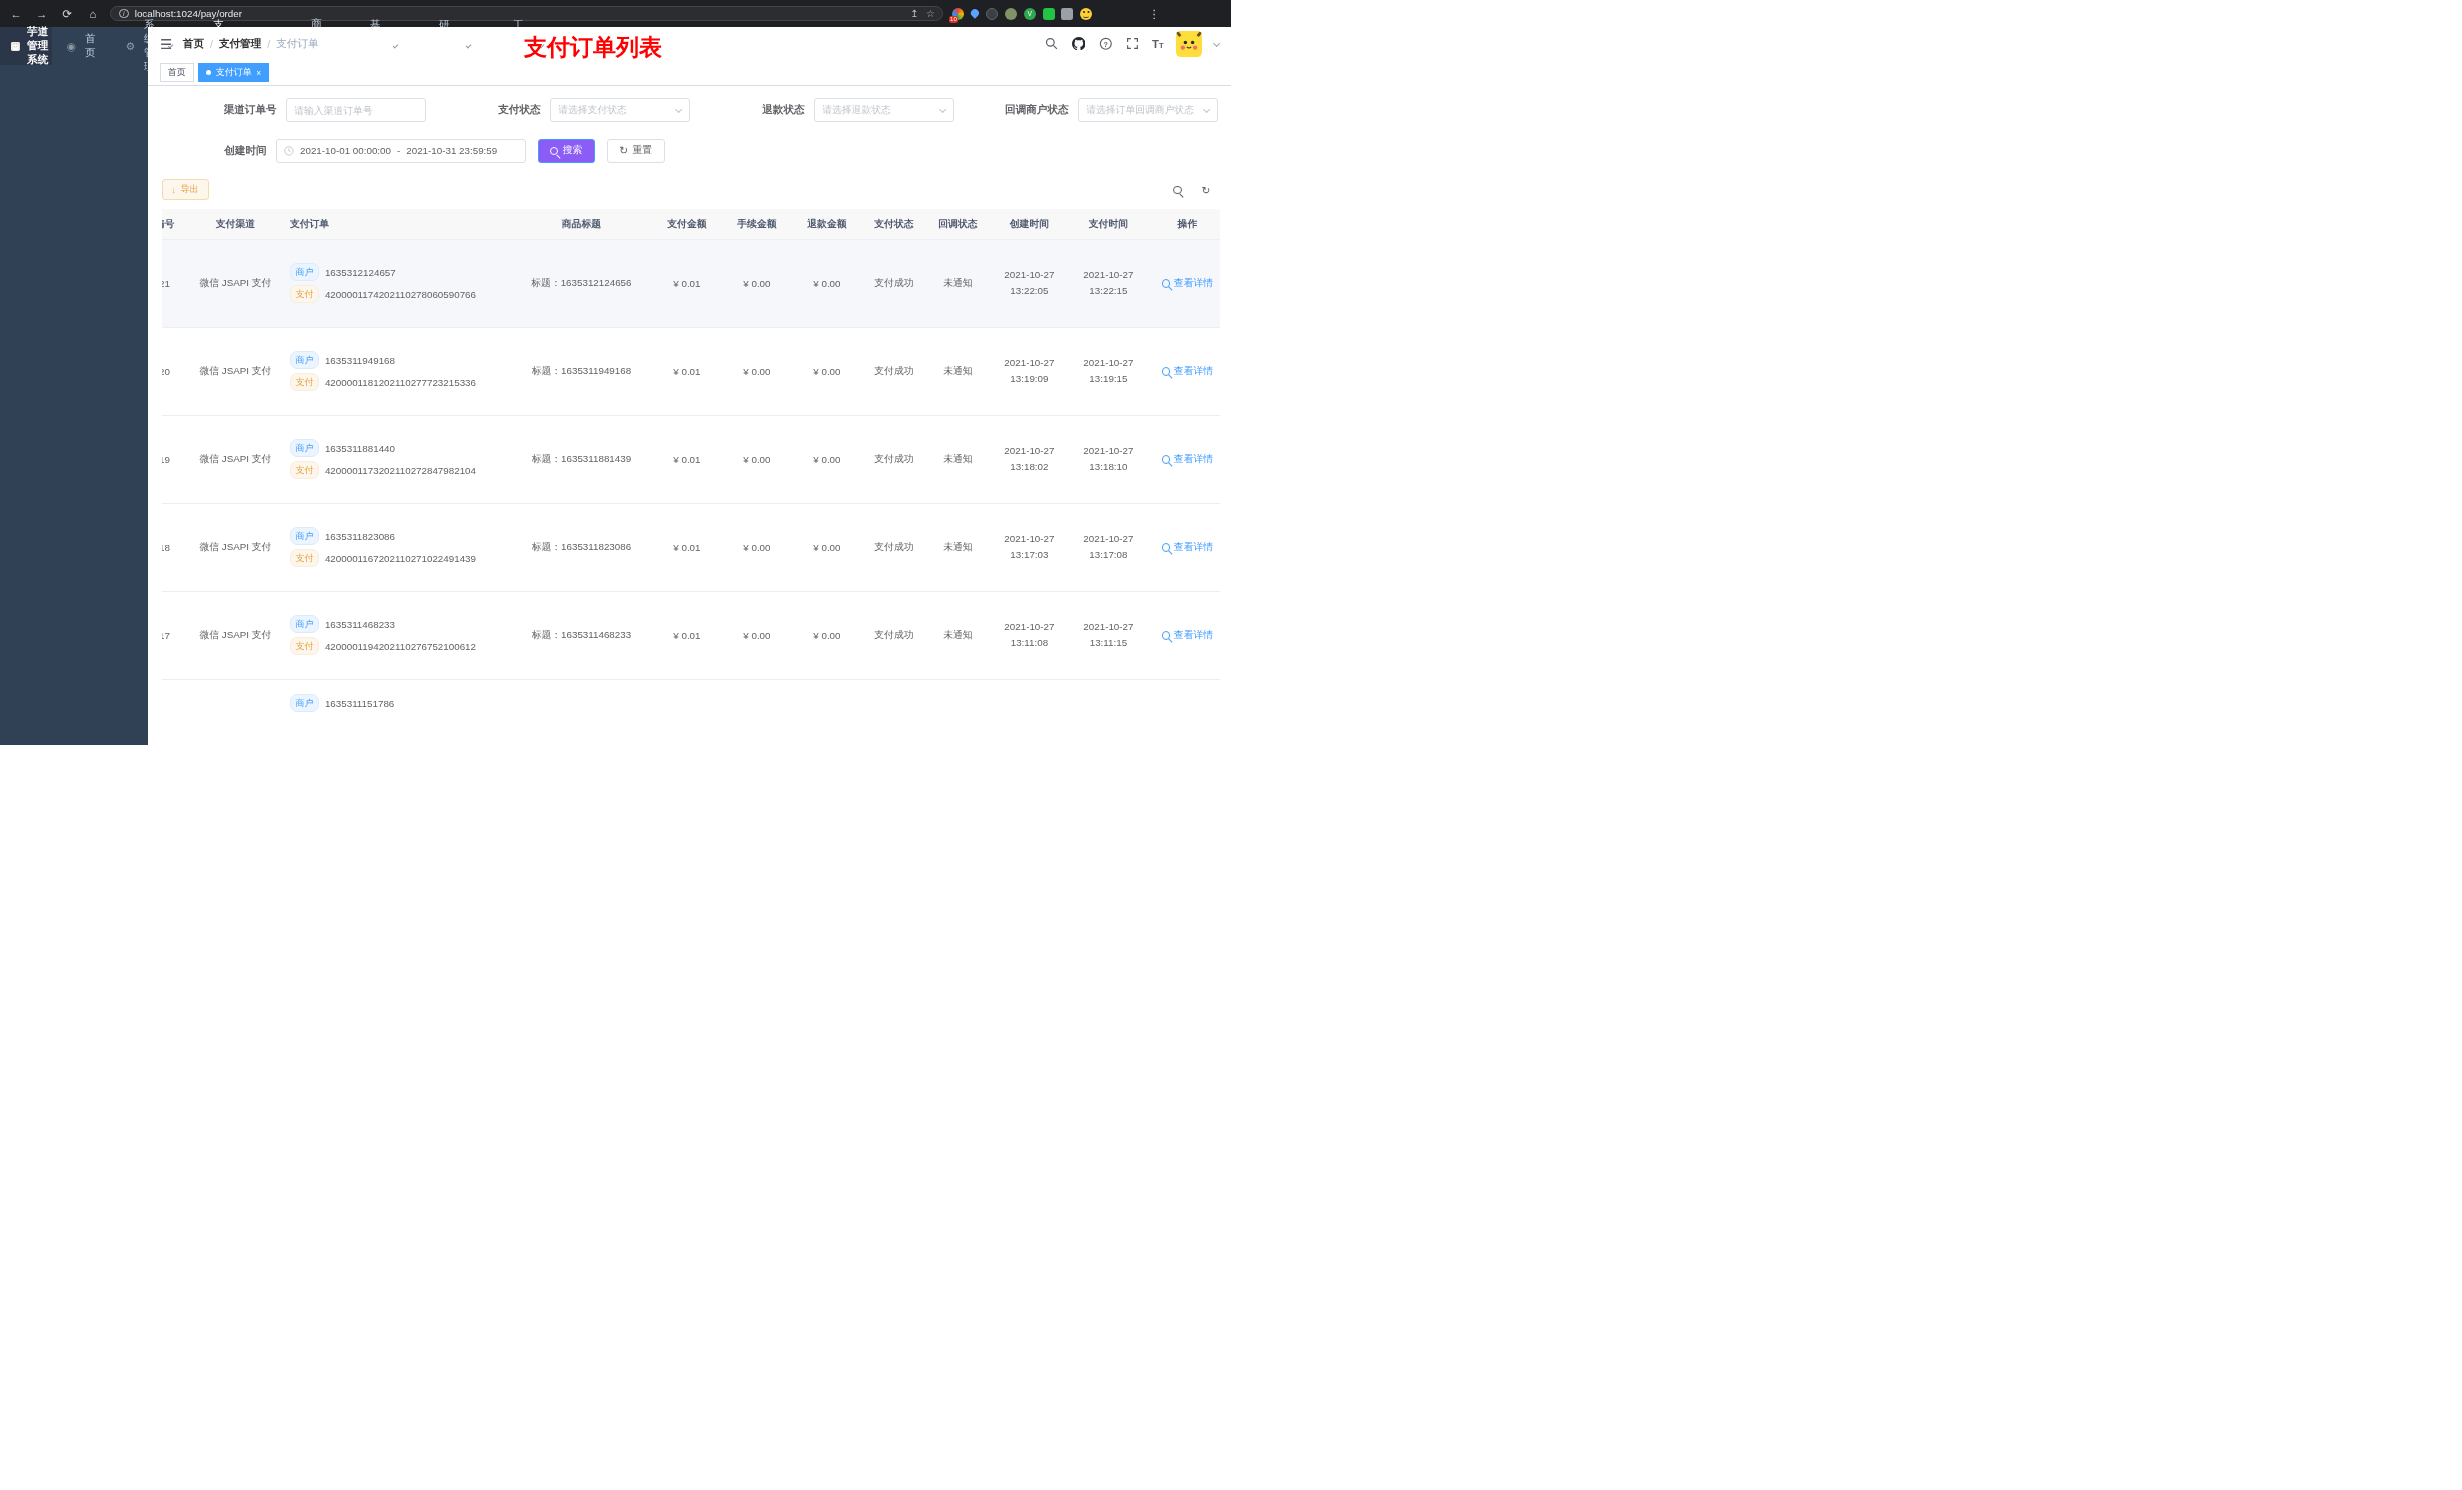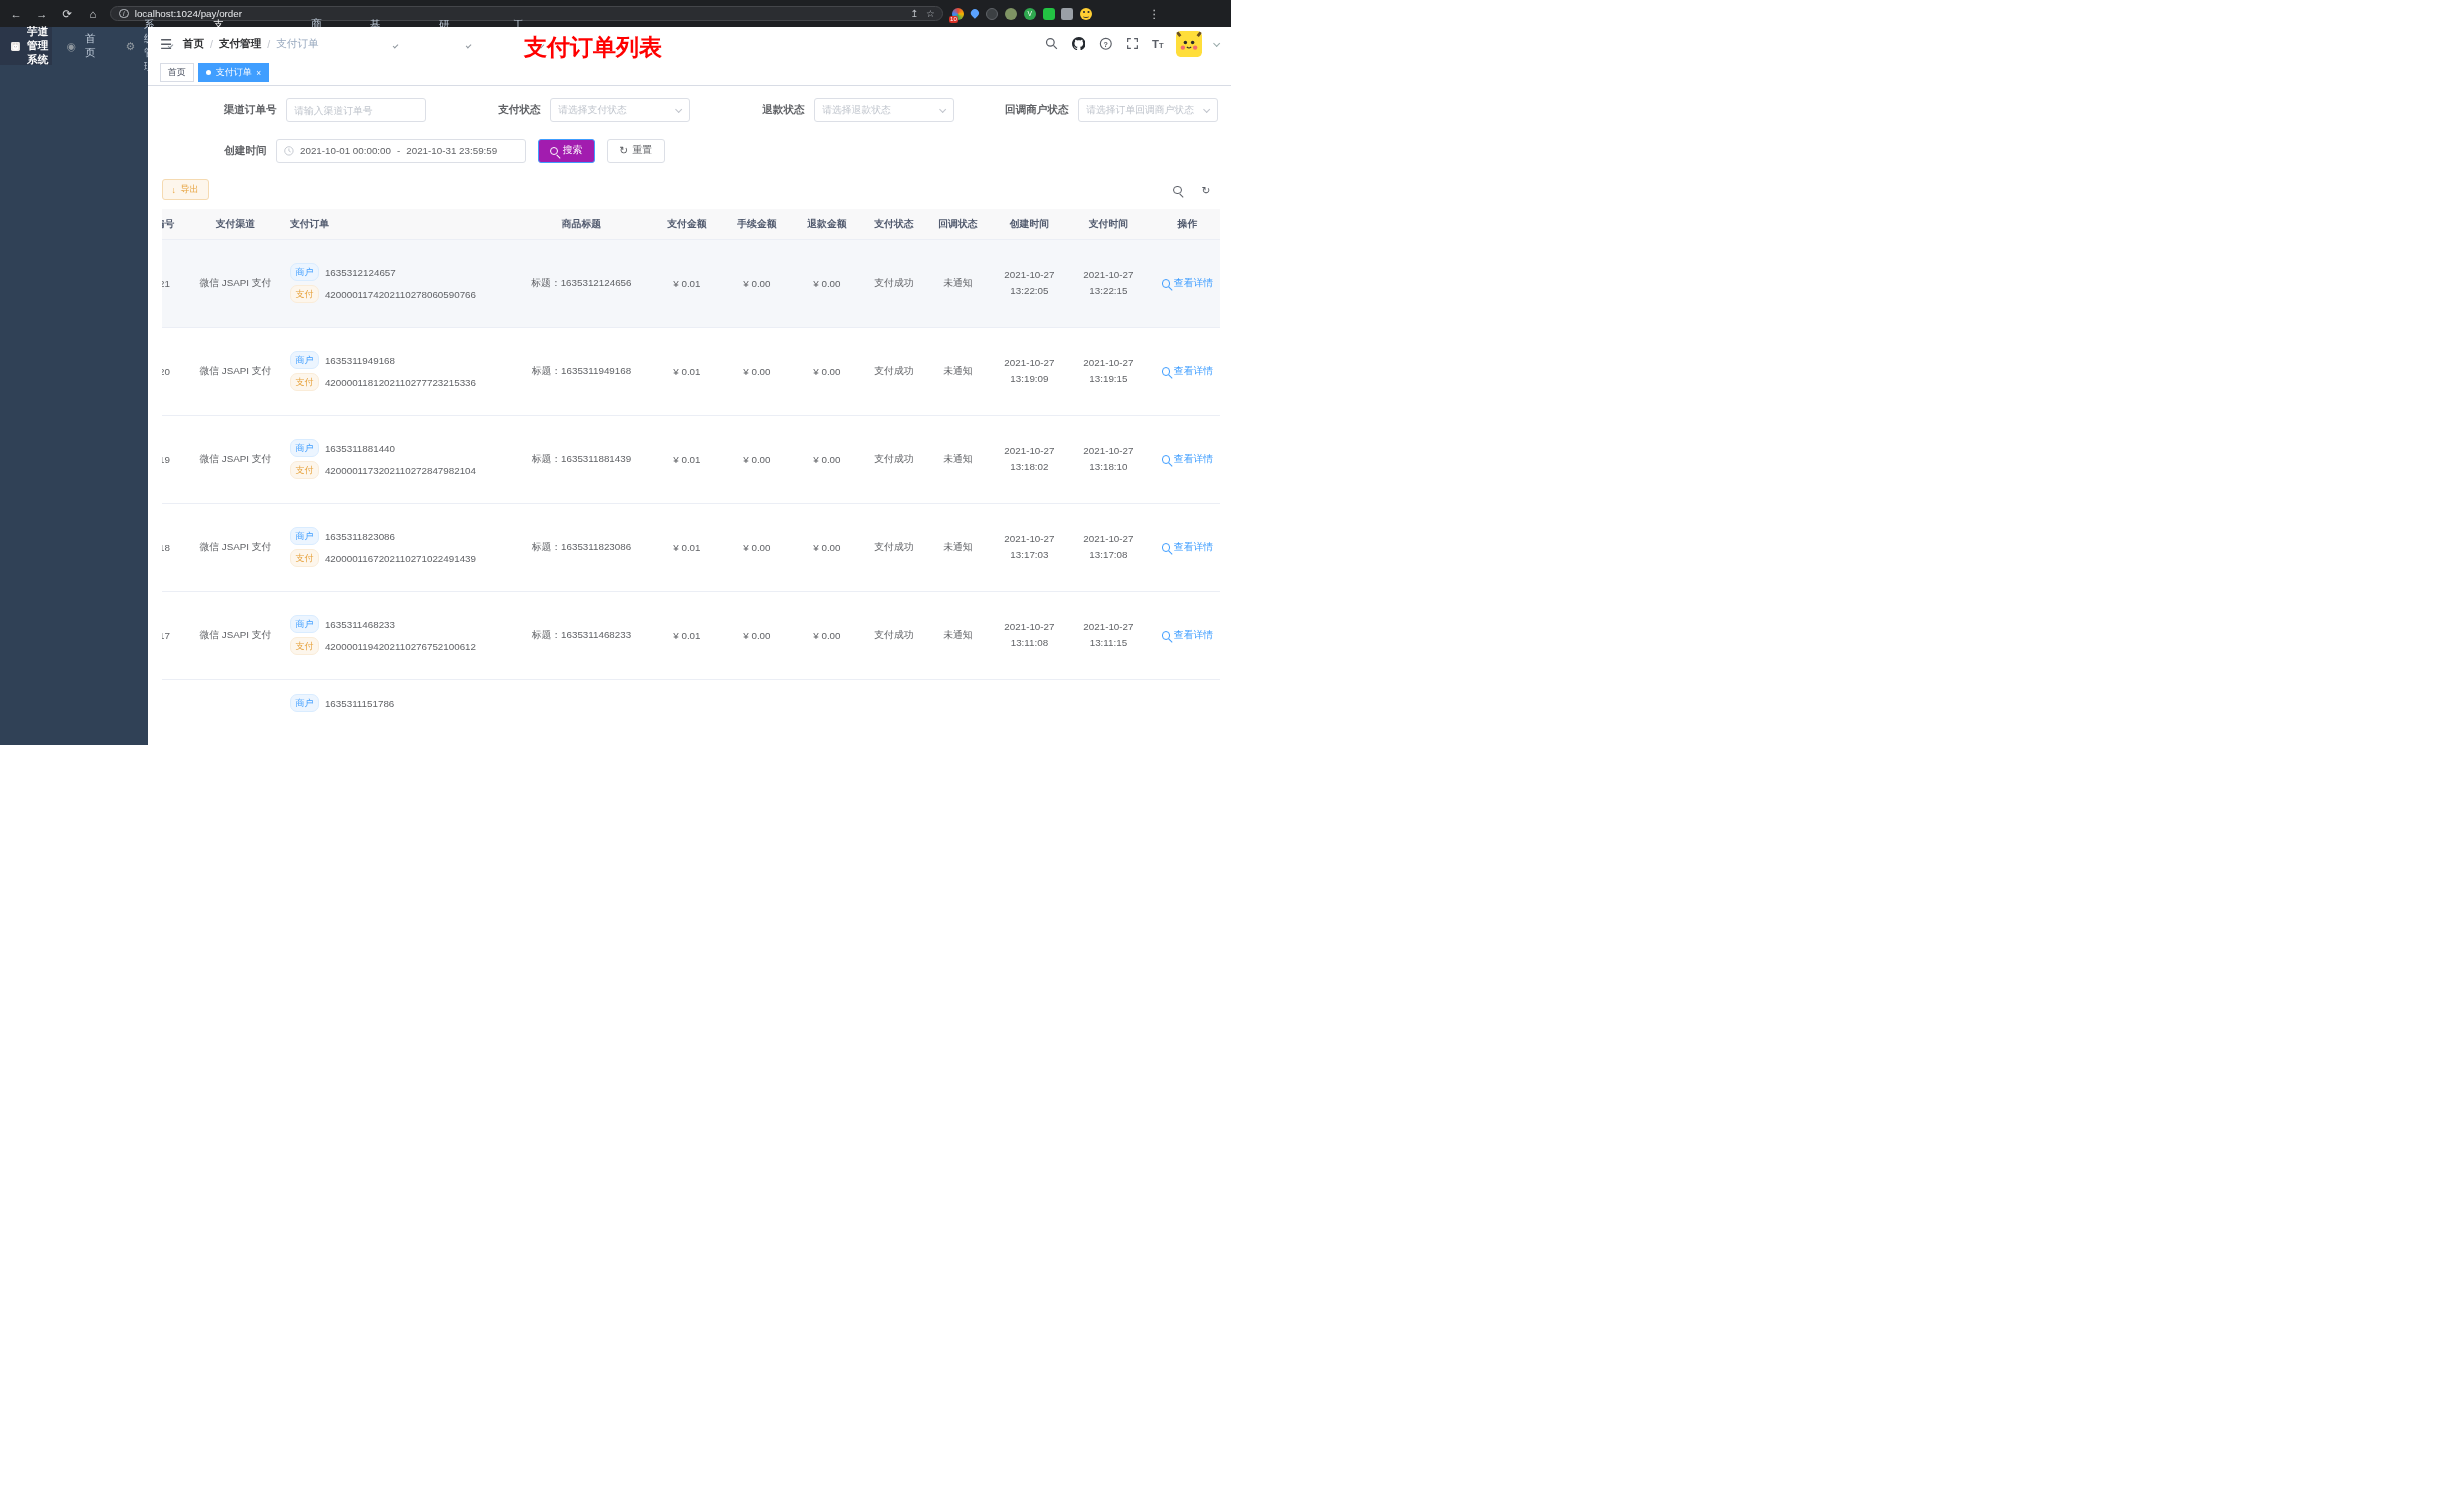--- a/index.html
+++ b/index.html
@@ -87,21 +87,21 @@
              padding:0 7.6px; background:#fff; font-size:9.8px; }
   input.control { outline:none; font-family:inherit; color:#606266; }
   input.control::placeholder { color:#bfc4cc; }
   .control.select { justify-content:space-between; cursor:pointer; }
   .control .ph { color:#bfc4cc; white-space:nowrap; overflow:hidden; }
   .control .chev { border-color:#c0c4cc; margin-left:4.5px; flex-shrink:0; }
   .daterange { width:250px; height:24px; border:0.8px solid #dcdfe6; border-radius:3px; display:flex; align-items:center;
                gap:6px; padding:0 7.6px; color:#606266; }
   .btn { height:24px; border-radius:3px; display:inline-flex; align-items:center; gap:4.5px; padding:0 11.4px;
          font-size:9.8px; cursor:pointer; border:0.8px solid #dcdfe6; background:#fff; color:#606266; }
-  .btn.primary { background:#a21caf; border-color:#409eff; color:#fff; }
+  .btn.primary { background:#8b5cf6; border-color:#409eff; color:#fff; }
   .btn.warn-plain { height:21px; background:#fdf6ec; border-color:#f5dab1; color:#e6a23c; font-size:9px; padding:0 9px; }
 
   .mag { position:relative; width:8.3px; height:8.3px; border:1.1px solid currentColor; border-radius:50%; display:inline-block; }
   .mag::after { content:""; position:absolute; right:-3px; bottom:-3px; width:4.5px; height:1.1px; background:currentColor;
                 transform:rotate(45deg); }
   .refresh-g { font-size:10.6px; line-height:1; }
 
   .toolbar { display:flex; align-items:center; margin-top:10.6px; }
   .tool-icons { margin-left:auto; display:flex; gap:9px; padding-right:4.5px; color:#5a5e66; }
   .tool-ic { width:19.7px; height:19.7px; display:inline-flex; align-items:center; justify-content:center; cursor:pointer; }

